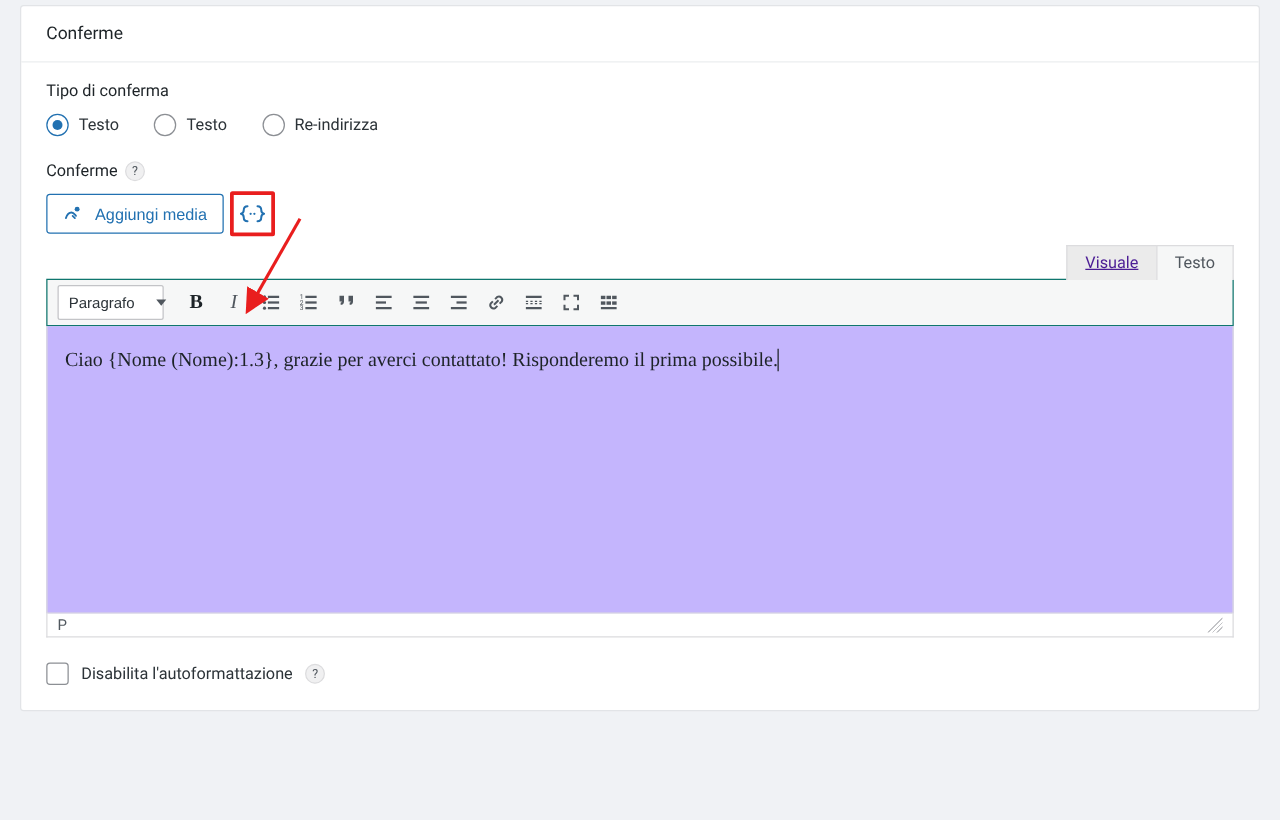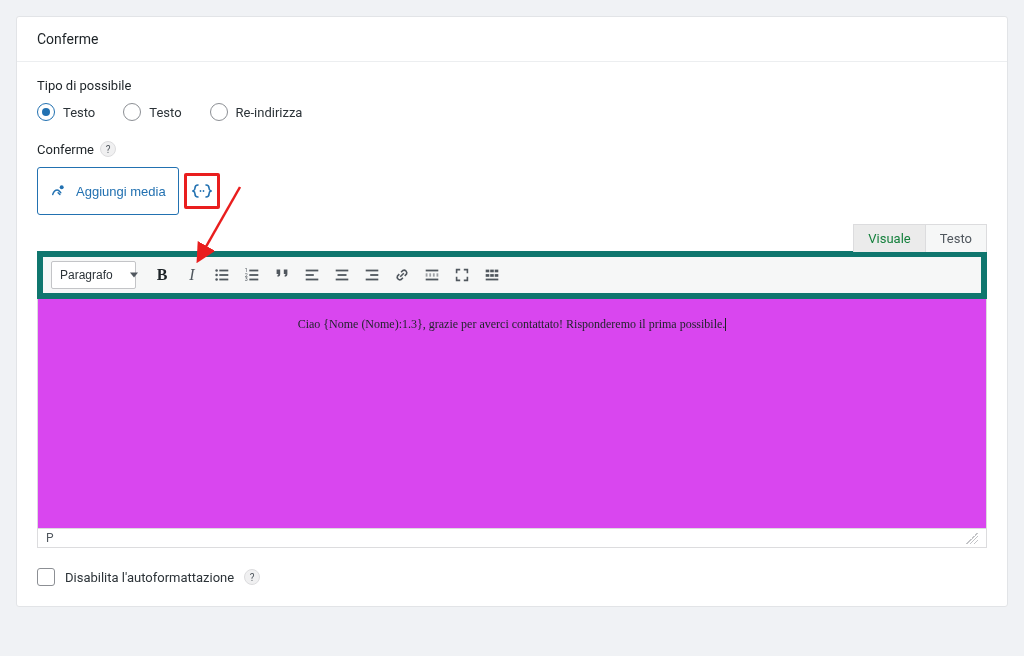--- a/index.html
+++ b/index.html
@@ -10,21 +10,21 @@
     color: #2c3338;
     background: #f0f2f5;
     width: 1024px;
     height: 656px;
     overflow: hidden;
   }
   .panel {
     background: #fff;
     border: 1px solid #e2e4e7;
     border-radius: 3px;
-    margin: 16px 16px;
+    margin: 4px 16px;
   }
   .panel-header {
     padding: 14px 20px;
     border-bottom: 1px solid #eceef0;
     font-size: 14px;
     color: #1d2327;
   }
   .panel-body { padding: 16px 20px 20px 20px; }
   .field-label { font-size: 13px; color: #1d2327; margin-bottom: 10px; display:flex; align-items:center; gap:6px;}
   .radio-row { display: flex; gap: 28px; align-items: center; margin-bottom: 20px; }
@@ -37,65 +37,65 @@
   .radio.checked::after { content:""; width:8px; height:8px; border-radius:50%; background:#2271b1; }
   .help-badge {
     width:16px; height:16px; border-radius:50%; background:#f0f0f1; color:#50575e;
     font-size:10px; display:inline-flex; align-items:center; justify-content:center;
     border:1px solid #dcdcde;
   }
   .media-row { position:relative; display:flex; align-items:center; gap:8px; margin-bottom:0; }
   .btn-media {
     display:flex; align-items:center; gap:8px;
     padding:6px 12px; border:1px solid #2271b1; color:#2271b1; background:#fff;
-    font-size:13px; border-radius:3px; cursor:pointer; height:48px;
+    font-size:13px; border-radius:3px; cursor:pointer; height:32px;
   }
   .btn-merge {
     width:30px; height:30px; display:flex; align-items:center; justify-content:center;
     color:#2271b1; cursor:pointer; position:relative;
   }
   .merge-highlight {
     position:absolute; inset:-3px; border:3px solid #e91e1e; border-radius:2px;
   }
   
   .arrow-svg { position:absolute; left:148px; top:18px; pointer-events:none; }
   .editor-wrap { margin-top:8px; }
   .editor-tabs { display:flex; justify-content:flex-end; }
   .ed-tab {
     padding:6px 14px; font-size:13px; border:1px solid #dcdcde; border-bottom:none;
     background:#f6f7f7; color:#50575e; cursor:pointer; position:relative; top:1px;
   }
   .ed-tab + .ed-tab { margin-left:-1px; }
-  .ed-tab.active { background:#ebebeb; color:#15803d; }
+  .ed-tab.active { background:#ebebeb; color:#4c1d95;text-decoration:underline; }
   .toolbar {
     display:flex; align-items:center; gap:2px;
-    border:6px solid #0f766e; background:#f6f7f7; padding:4px 8px;
+    border:1px solid #0f766e; background:#f6f7f7; padding:4px 8px;
   }
   .format-select {
     height:28px; border:1px solid #c3c4c7; background:#fff; font-size:12px;
     padding:0 22px 0 8px; color:#2c3338; border-radius:2px; margin-right:10px;
     appearance:none; position:relative; cursor:pointer;
   }
   .select-wrap { position:relative; display:inline-flex; }
   .select-wrap::after {
     content:""; position:absolute; right:8px; top:50%; transform:translateY(-50%);
     border-left:4px solid transparent; border-right:4px solid transparent; border-top:5px solid #50575e;
     pointer-events:none;
   }
   .tb-btn {
     width:28px; height:28px; display:flex; align-items:center; justify-content:center;
     color:#50575e; cursor:pointer; border-radius:2px;
   }
   .tb-btn svg { width:18px; height:18px; }
   .tb-btn.bold { font-weight:700; font-size:16px; font-family:Georgia,serif; color:#1d2327;}
   .tb-btn.italic { font-style:italic; font-size:16px; font-family:Georgia,serif;}
   .editor-area {
-    border:1px solid #dcdcde; border-top:none; background:#d946ef;
+    border:1px solid #dcdcde; border-top:none; background:#c4b5fd;
     height:230px; padding:16px 14px; font-family: Georgia, "Times New Roman", serif;
-    font-size:12px; color:#1d2327; line-height:1.5;text-align:center;
+    font-size:16px; color:#1d2327; line-height:1.5;
   }
   .editor-area .cursor { display:inline-block; width:0; border-right:1px solid #1d2327; height:1.1em; vertical-align:text-bottom;}
   .path-bar {
     border:1px solid #dcdcde; border-top:none; background:#fff;
     font-size:12px; color:#50575e; padding:2px 8px; display:flex; justify-content:space-between; align-items:center;
   }
   .resize-grip { width:12px; height:12px; background:
     linear-gradient(135deg, transparent 0 50%, #c3c4c7 50% 55%, transparent 55% 65%, #c3c4c7 65% 70%, transparent 70% 80%, #c3c4c7 80% 85%, transparent 85%);
   }
   .section-spacer { height:20px; }
@@ -104,21 +104,21 @@
   }
   .check-row { display:flex; align-items:center; gap:10px; font-size:13px; color:#2c3338; }
 </style>
 </head>
 <body>
 
 <div class="panel">
   <div class="panel-header">Conferme</div>
   <div class="panel-body">
 
-    <div class="field-label">Tipo di possibile</div>
+    <div class="field-label">Tipo di conferma</div>
     <div class="radio-row">
       <label class="radio-item">
         <span class="radio checked"></span>
         <span>Testo</span>
       </label>
       <label class="radio-item">
         <span class="radio"></span>
         <span>Testo</span>
       </label>
       <label class="radio-item">

